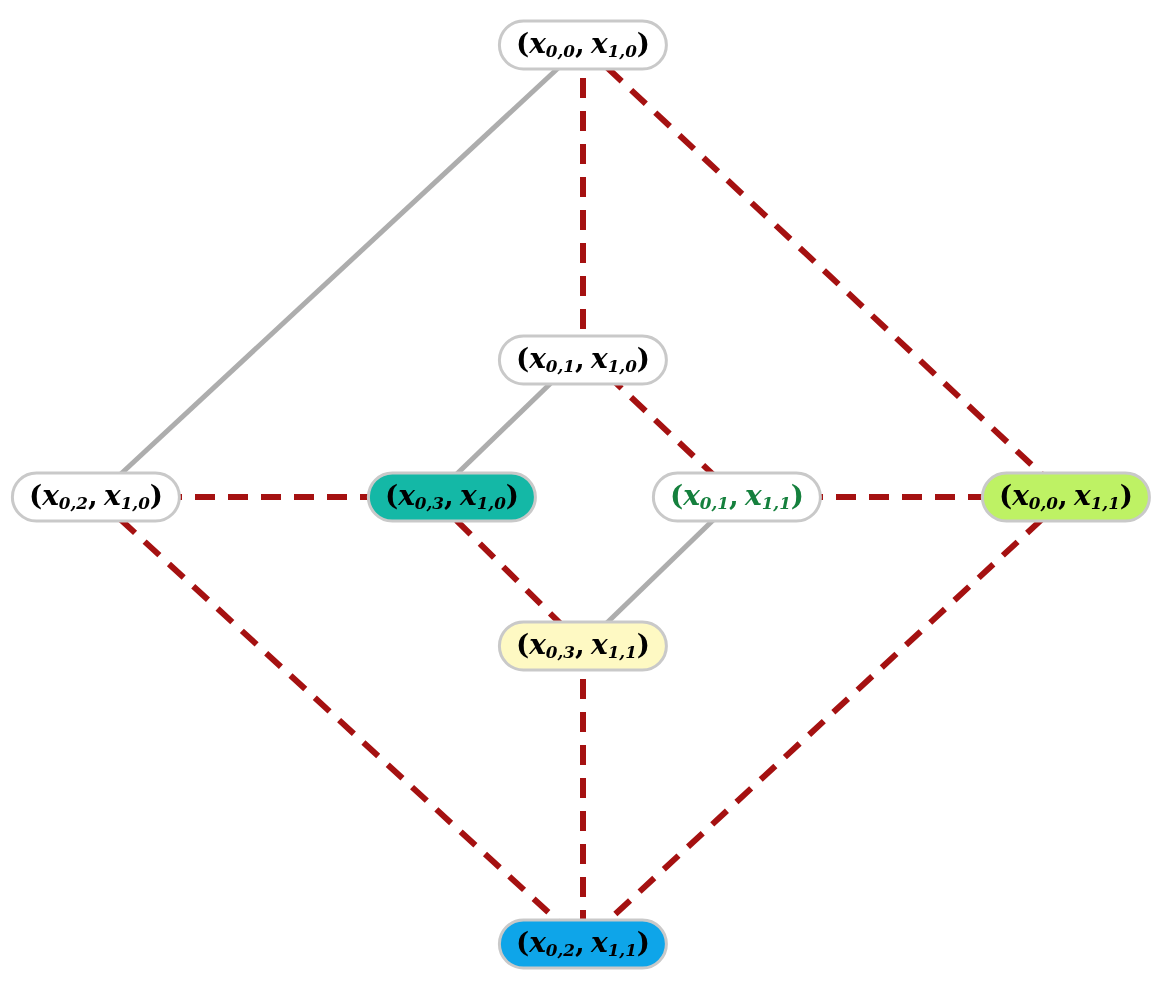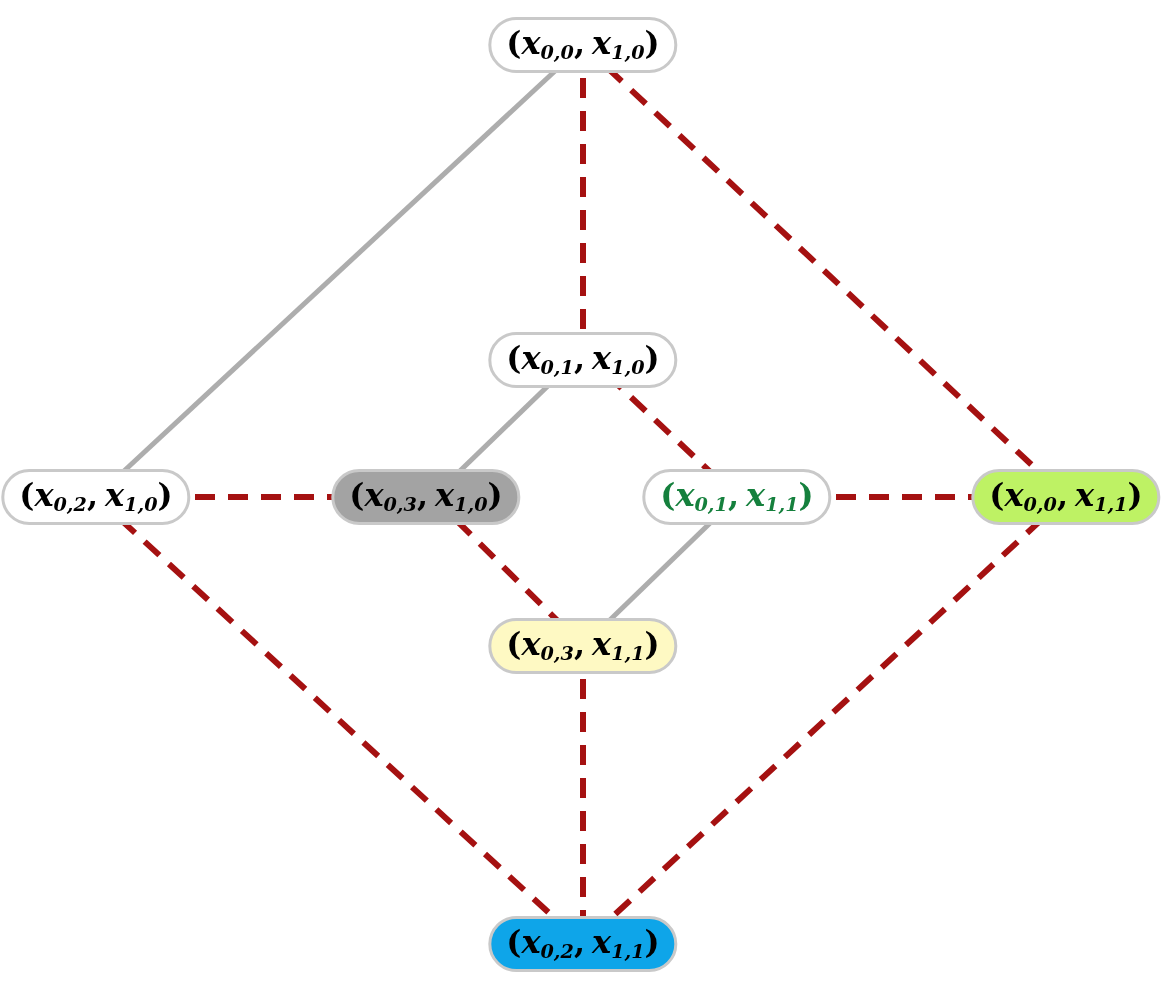--- a/index.html
+++ b/index.html
@@ -32,21 +32,21 @@
   }
   .node {
     position: absolute;
     transform: translate(-50%, -50%);
     background: #ffffff;
     border: 3px solid #c9c9c9;
     border-radius: 34px;
     padding: 3px 15px 7px 15px;
     white-space: nowrap;
     font-weight: bold;
-    font-size: 32px;
+    font-size: 28px;
     color: #000000;
     line-height: 1.25;
     text-align: right;
   }
   .node .var {
     font-style: italic;
   }
   .node .paren {
     font-style: normal;
   }
@@ -77,19 +77,19 @@
       <line x1="433" y1="497" x2="583" y2="646" stroke="#a51111" stroke-width="6" stroke-dasharray="20 13"></line>
       <line x1="737" y1="497" x2="583" y2="646" stroke="#adadad" stroke-width="5"></line>
       <line x1="96" y1="497" x2="583" y2="944" stroke="#a51111" stroke-width="6" stroke-dasharray="20 13"></line>
       <line x1="1066" y1="497" x2="583" y2="944" stroke="#a51111" stroke-width="6" stroke-dasharray="20 13"></line>
       <line x1="583" y1="646" x2="583" y2="944" stroke="#a51111" stroke-width="6" stroke-dasharray="20 13"></line>
     </svg>
   <div id="nodes">
       <div class="node" style="left: 583px; top: 45px; background: rgb(255, 255, 255); border-color: rgb(201, 201, 201); color: rgb(0, 0, 0);"><span class="label"><span class="paren">(</span><span class="var">x</span><sub>0,0</sub><span class="comma">,</span><span class="var">x</span><sub>1,0</sub><span class="paren">)</span></span></div>
       <div class="node" style="left: 583px; top: 360px; background: rgb(255, 255, 255); border-color: rgb(201, 201, 201); color: rgb(0, 0, 0);"><span class="label"><span class="paren">(</span><span class="var">x</span><sub>0,1</sub><span class="comma">,</span><span class="var">x</span><sub>1,0</sub><span class="paren">)</span></span></div>
       <div class="node" style="left: 96px; top: 497px; background: rgb(255, 255, 255); border-color: rgb(201, 201, 201); color: rgb(0, 0, 0);"><span class="label"><span class="paren">(</span><span class="var">x</span><sub>0,2</sub><span class="comma">,</span><span class="var">x</span><sub>1,0</sub><span class="paren">)</span></span></div>
-      <div class="node" style="left: 426px; top: 497px; background: #a3a3a3; border-color: rgb(201, 201, 201); color: rgb(0, 0, 0);"><span class="label"><span class="paren">(</span><span class="var">x</span><sub>0,3</sub><span class="comma">,</span><span class="var">x</span><sub>1,0</sub><span class="paren">)</span></span></div>
+      <div class="node" style="left: 452px; top: 497px; background: #14b8a6; border-color: rgb(201, 201, 201); color: rgb(0, 0, 0);"><span class="label"><span class="paren">(</span><span class="var">x</span><sub>0,3</sub><span class="comma">,</span><span class="var">x</span><sub>1,0</sub><span class="paren">)</span></span></div>
       <div class="node" style="left: 737px; top: 497px; background: rgb(255, 255, 255); border-color: rgb(201, 201, 201); color: #15803d;"><span class="label"><span class="paren">(</span><span class="var">x</span><sub>0,1</sub><span class="comma">,</span><span class="var">x</span><sub>1,1</sub><span class="paren">)</span></span></div>
       <div class="node" style="left: 1066px; top: 497px; background: #bef264; border-color: rgb(201, 201, 201); color: rgb(0, 0, 0);"><span class="label"><span class="paren">(</span><span class="var">x</span><sub>0,0</sub><span class="comma">,</span><span class="var">x</span><sub>1,1</sub><span class="paren">)</span></span></div>
       <div class="node" style="left: 583px; top: 646px; background: #fef9c3; border-color: rgb(201, 201, 201); color: rgb(0, 0, 0);"><span class="label"><span class="paren">(</span><span class="var">x</span><sub>0,3</sub><span class="comma">,</span><span class="var">x</span><sub>1,1</sub><span class="paren">)</span></span></div>
       <div class="node" style="left: 583px; top: 944px; background: #0ea5e9; border-color: rgb(201, 201, 201); color: rgb(0, 0, 0);"><span class="label"><span class="paren">(</span><span class="var">x</span><sub>0,2</sub><span class="comma">,</span><span class="var">x</span><sub>1,1</sub><span class="paren">)</span></span></div>
     </div>
 </div>
 
 </body></html>

